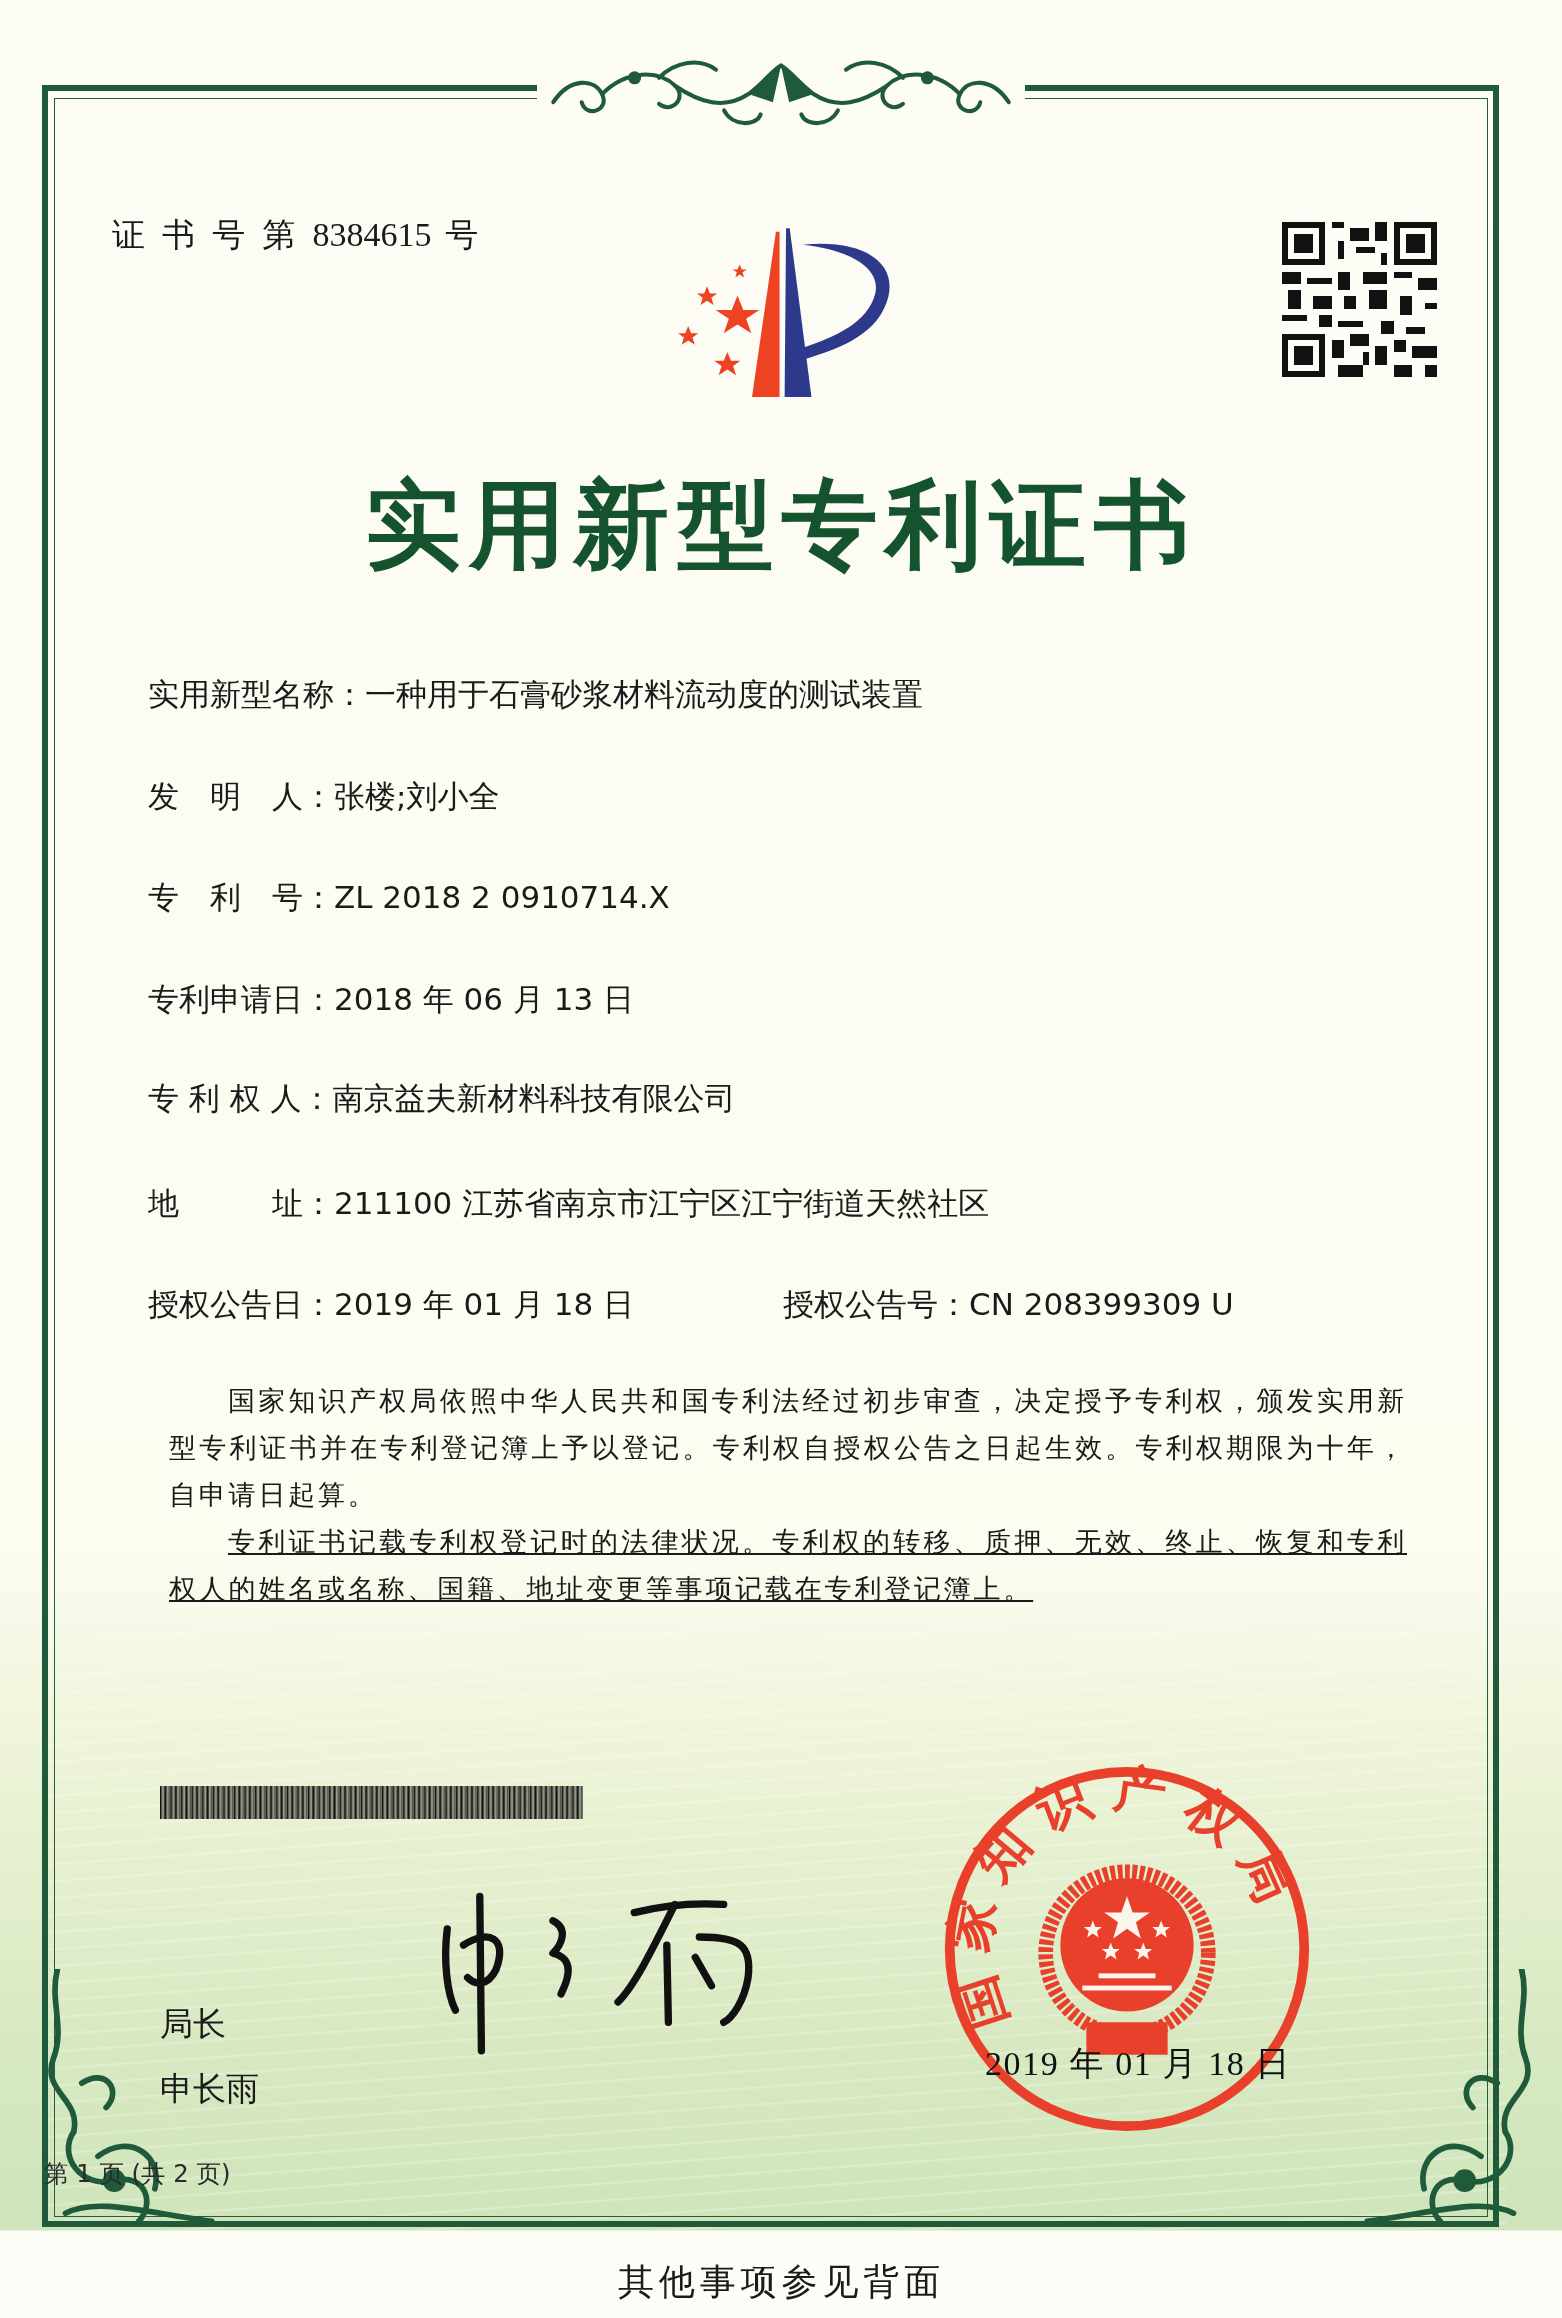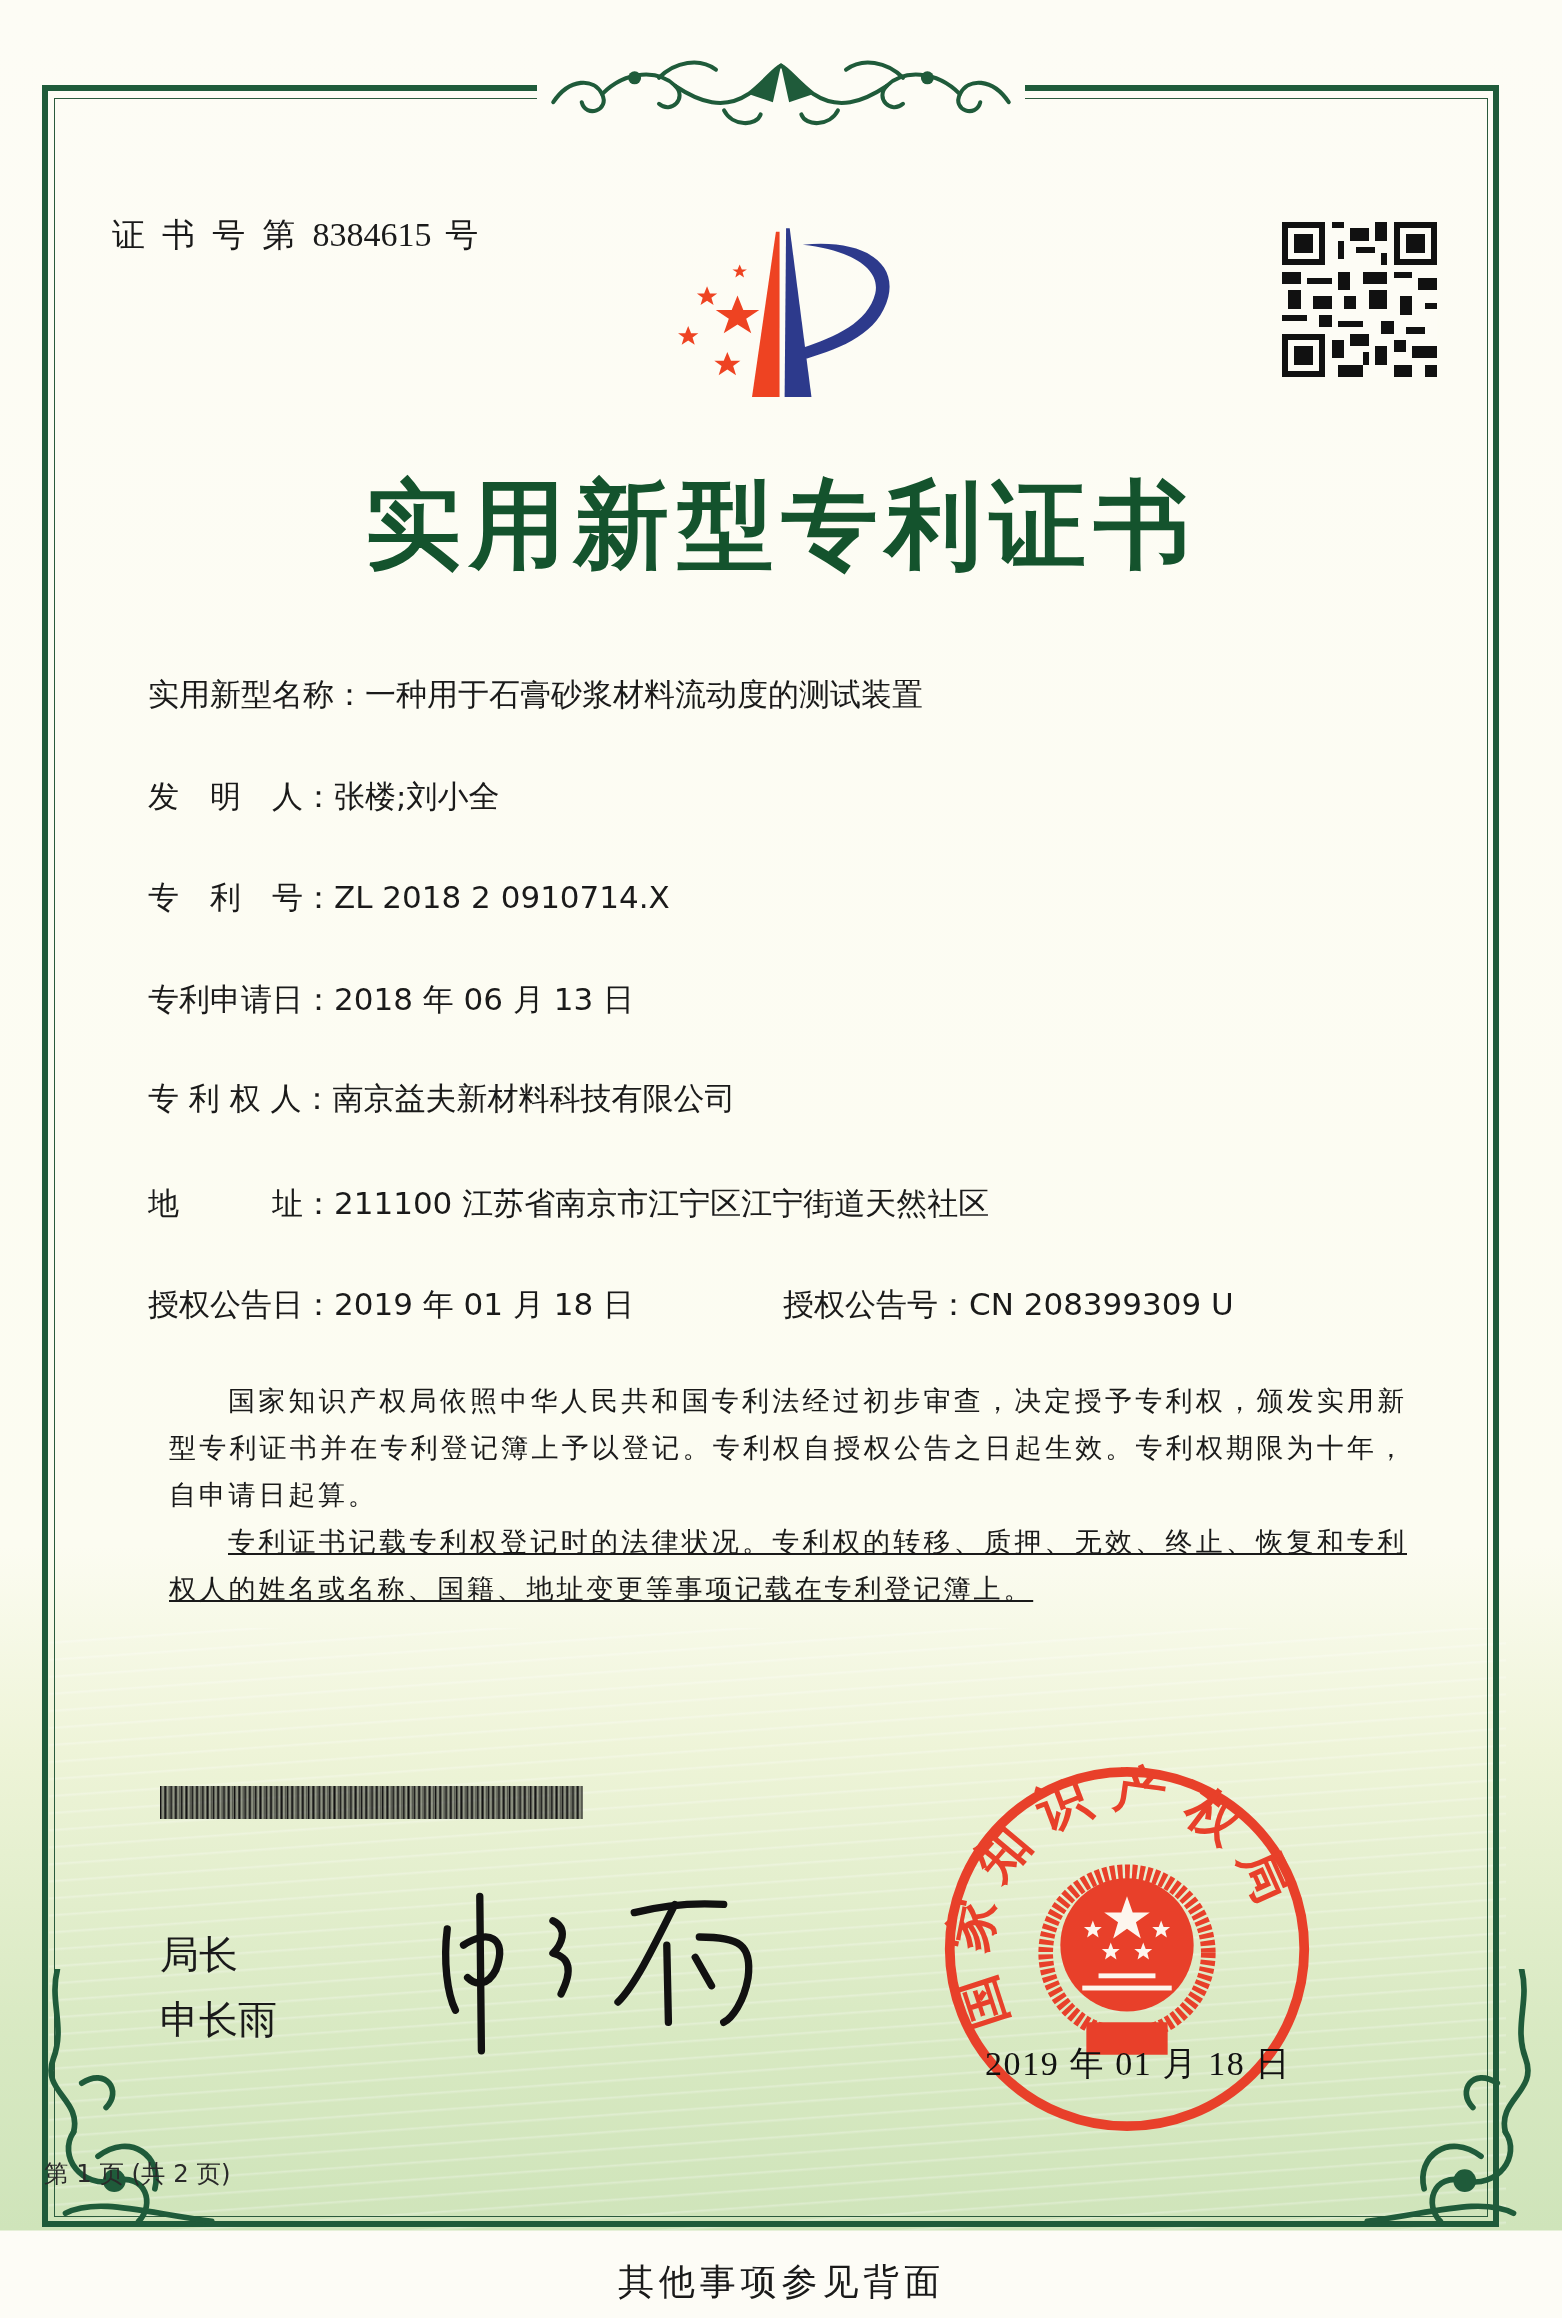--- a/index.html
+++ b/index.html
@@ -58,21 +58,21 @@
   .para {
     position:absolute; left:153px; width:1270px; font-size:27px; line-height:47px;
     font-family:"DejaVu Serif","Liberation Serif",serif; letter-spacing:2.8px; text-align:justify;
   }
   .para p { margin:16px; text-indent:59px; }
   .p1 { top:1361px; }
   .p2 { top:1502px;text-decoration:underline; }
 
   .barcode { position:absolute; left:160px; top:1786px; width:423px; height:33px; }
 
-  .director { position:absolute; left:160px; top:1922px; font-size:39px; line-height:65px; font-family:"DejaVu Sans","Liberation Sans",sans-serif; }
+  .director { position:absolute; left:160px; top:1991px; font-size:33px; line-height:65px; font-family:"DejaVu Sans","Liberation Sans",sans-serif; }
   .signature { position:absolute; left:431px; top:1880px; width:374px; height:179px; }
 
   .seal { position:absolute; left:940px; top:1762px; width:374px; height:374px; }
   .seal-date { position:absolute; left:985px; top:2041px; font-size:34px; font-family:"Liberation Serif",serif; color:#111; letter-spacing:1.6px; }
 
   .page-no { position:absolute; left:0; width:1485px; top:2158px; text-align:left; font-size:24.4px; font-family:"DejaVu Sans","Liberation Sans",sans-serif; color:#2a2a2a;padding-left:44px; }
   .back-note { position:absolute; left:0; width:1563px; top:2258px; text-align:center; font-size:36px; letter-spacing:4.9px; font-family:"DejaVu Serif","Liberation Serif",serif; }
 </style>
 </head>
 <body>

